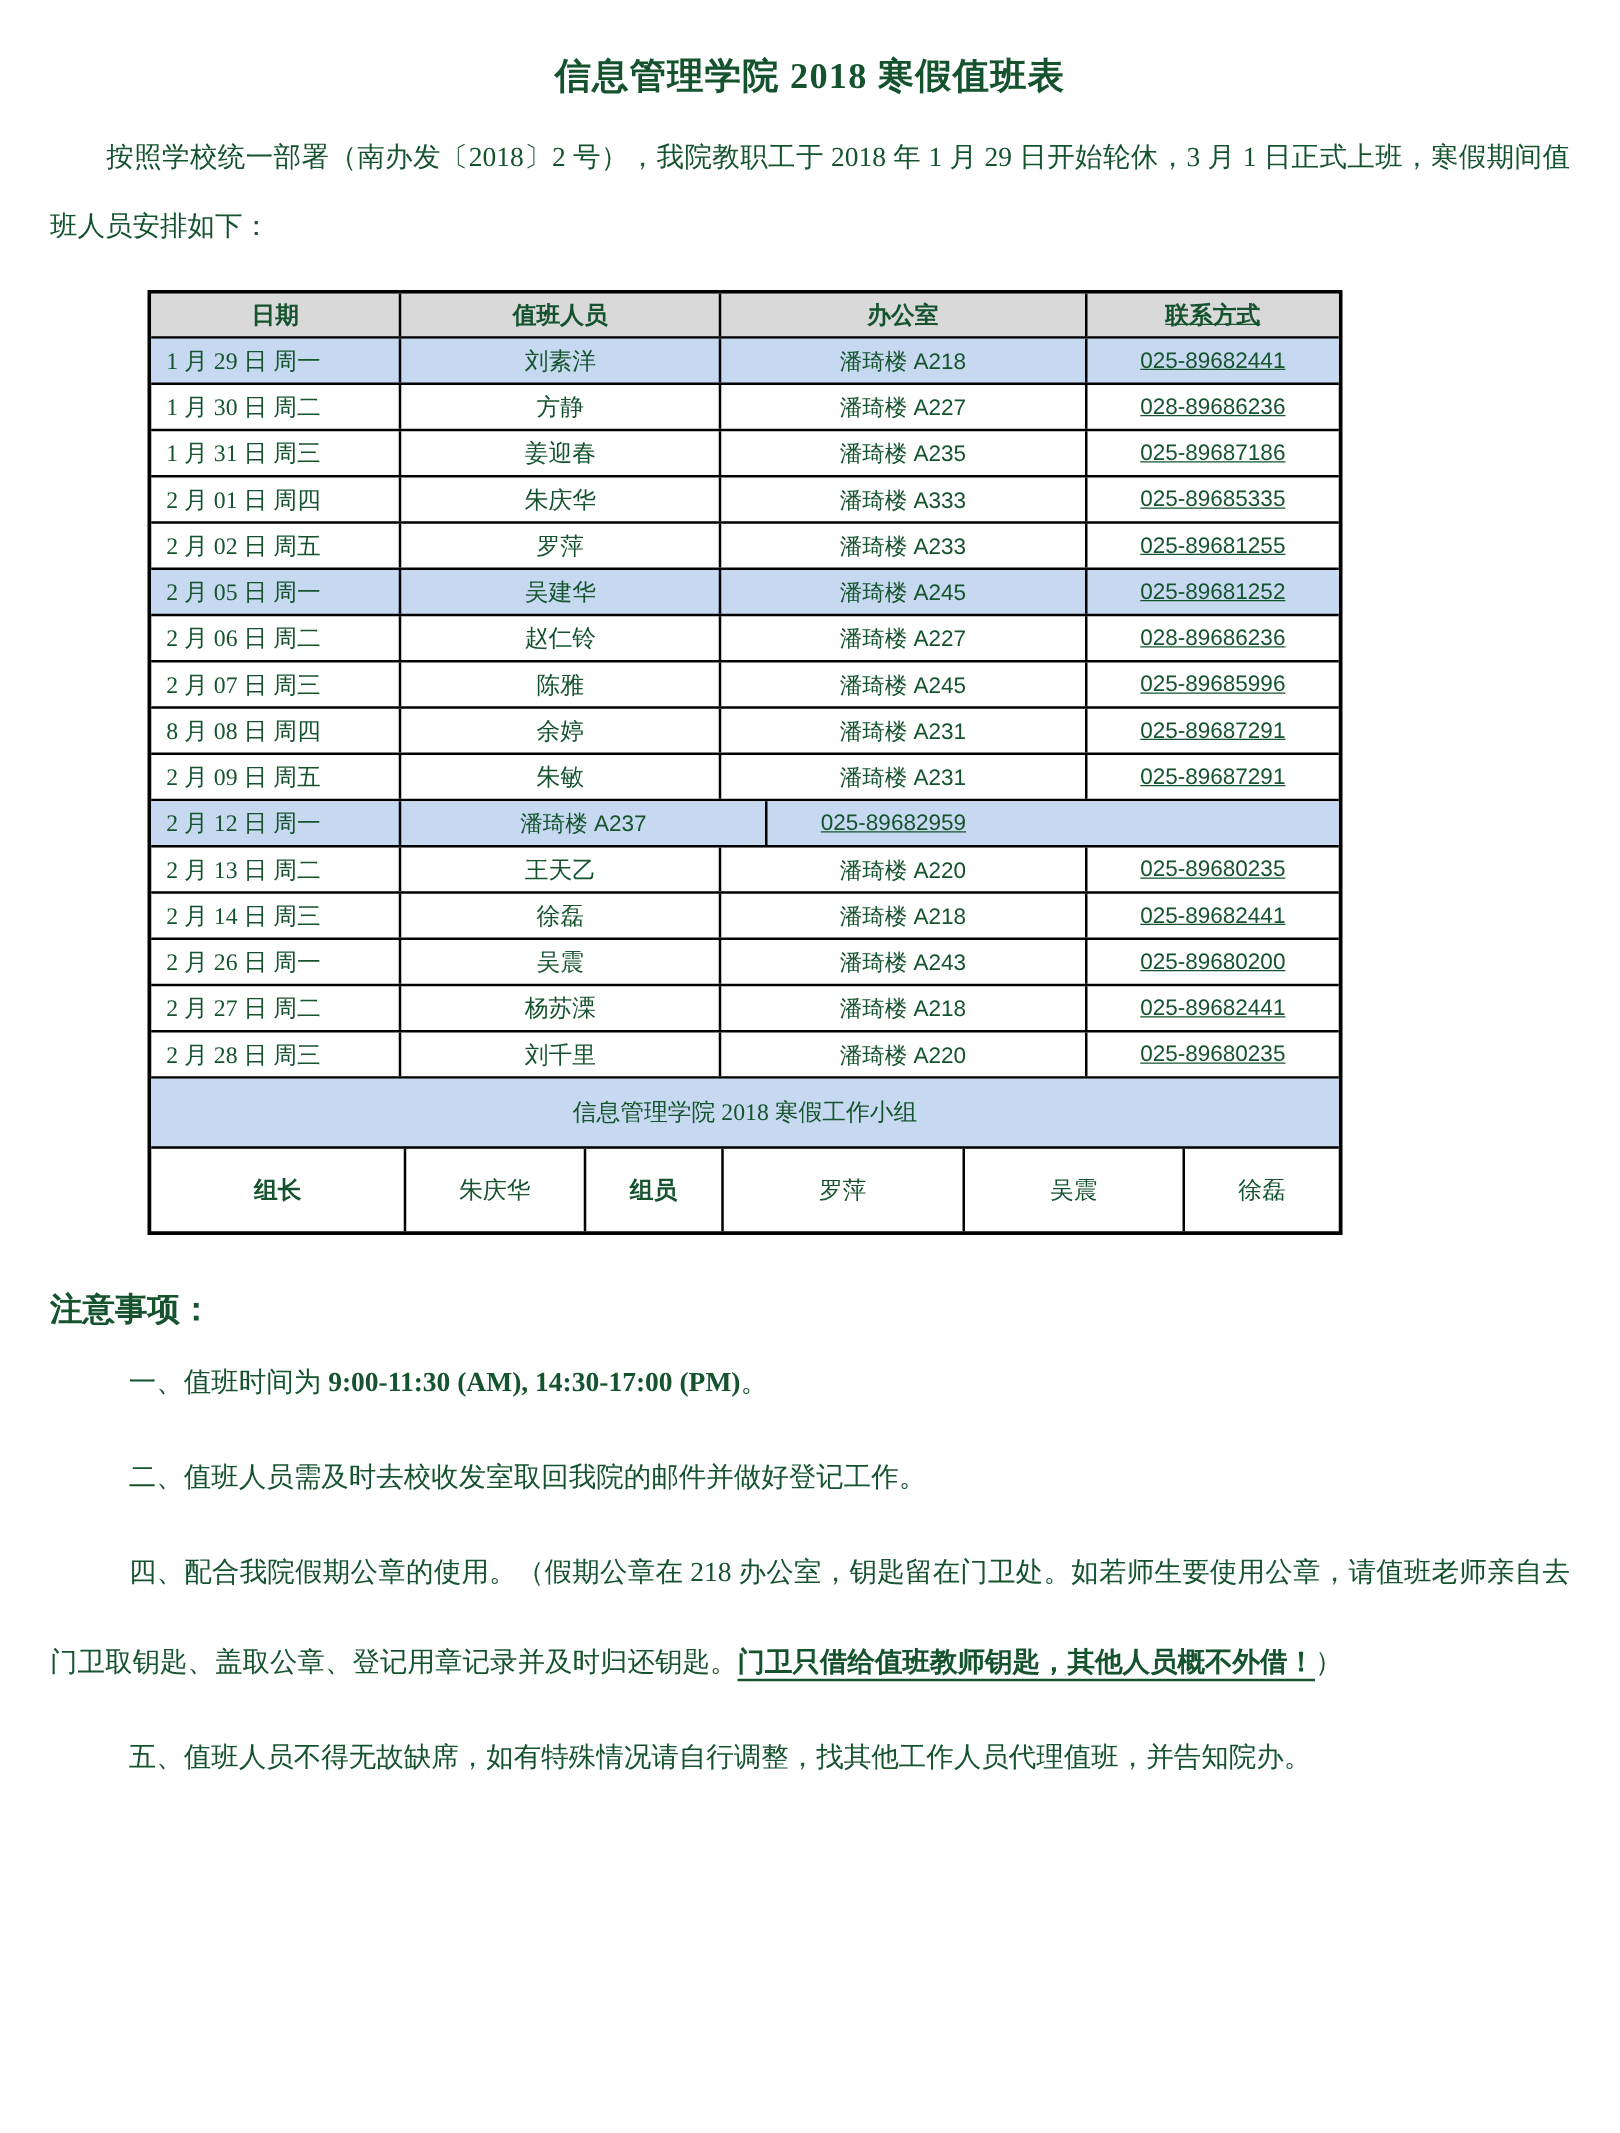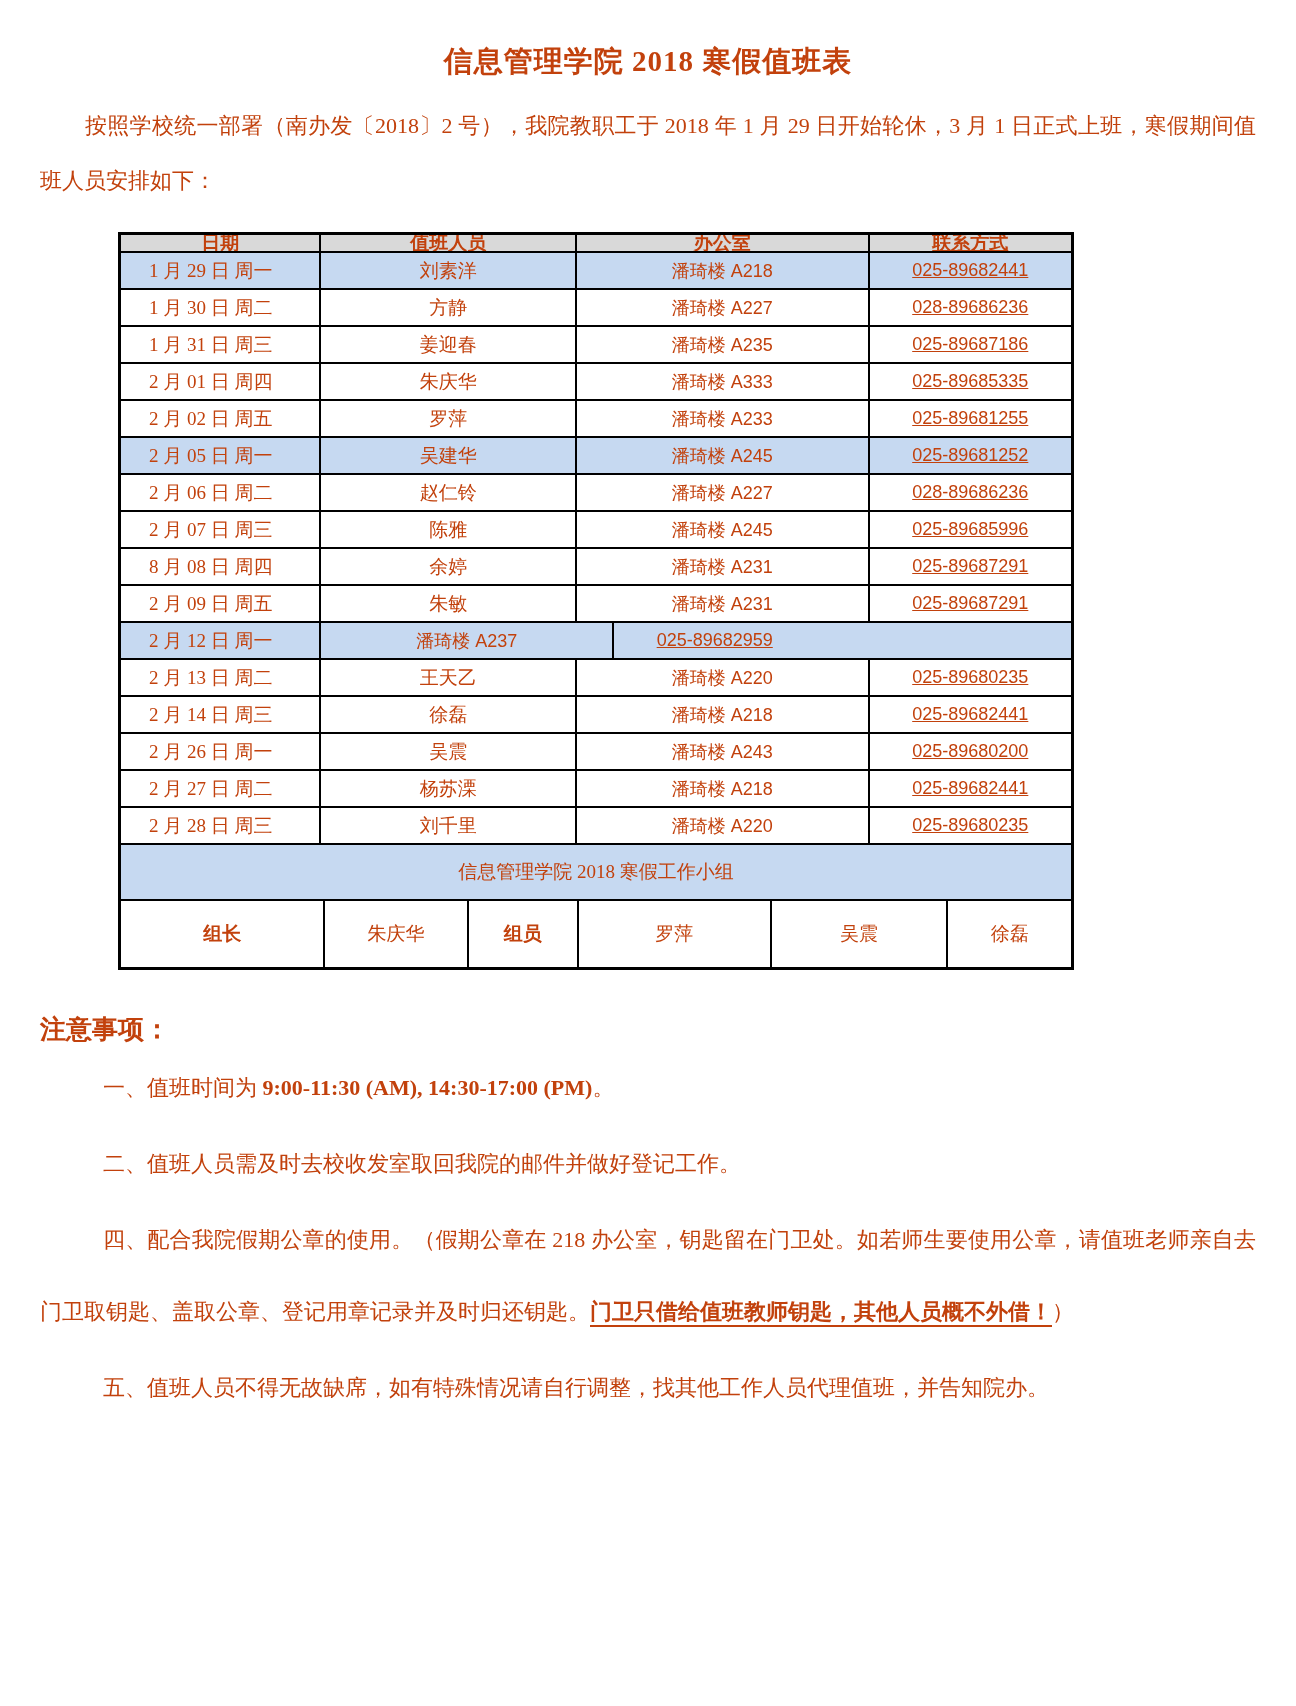--- a/index.html
+++ b/index.html
@@ -1,19 +1,19 @@
 <!DOCTYPE html>
 <html><head>
 <meta charset="utf-8">
 <style>
   html,body{margin:0;padding:0;background:#fff;}
   .page{
     width:1296px;height:1706px;box-sizing:border-box;
     padding:42px 40px 0 40px;background:#ffffff;overflow:hidden;
-    font-family:"Liberation Serif","DejaVu Serif",serif;color:#c2410c;
+    font-family:"Liberation Serif","DejaVu Serif",serif;color:#14532d;
   }
   .doc-title{
     text-align:center;font-size:29px;font-weight:bold;
     margin:0 0 18px 0;line-height:38px;letter-spacing:1px;
   }
   .intro{
     font-size:22px;line-height:55px;text-align:justify;
     text-indent:45px;margin:0;
   }
   
@@ -22,25 +22,25 @@
     border:3px solid #000;box-sizing:border-box;
   }
   .t-row{display:flex;border-bottom:2px solid #000;box-sizing:border-box;align-items:stretch;}
   .t-row:last-child{border-bottom:none;}
   .t-cell{
     box-sizing:border-box;border-right:2px solid #000;
     display:flex;align-items:center;justify-content:center;
     font-size:19px;overflow:hidden;white-space:nowrap;
   }
   .t-cell:last-child{border-right:none;}
-  .t-header{height:18px;text-align:right;}
+  .t-header{height:36px;text-align:right;}
   .t-header .t-cell{font-weight:bold;}
   .t-data{height:37px;}
   .c1{width:21.1%;}.c2{width:26.9%;}.c3{width:30.8%;}.c4{width:21.2%;text-decoration:underline;}
-  .date{justify-content:flex-start;padding-left:28px;}
+  .date{justify-content:flex-start;padding-left:12px;}
   .alnum{font-family:"Liberation Sans","DejaVu Sans",sans-serif;font-size:18px;}
   .t-group-title{height:56px;}
   .t-group-title .t-cell{width:100%;}
   .t-group{height:66px;}
   .g1{width:21.5%;}.g2{width:15.1%;}.g3{width:11.6%;}.g4{width:20.3%;}.g5{width:18.6%;}.g6{width:12.9%;}
   .bold{font-weight:bold;}
   
   .notes-heading{
     font-size:26px;font-weight:bold;margin:42px 0 0 0;line-height:36px;
   }

